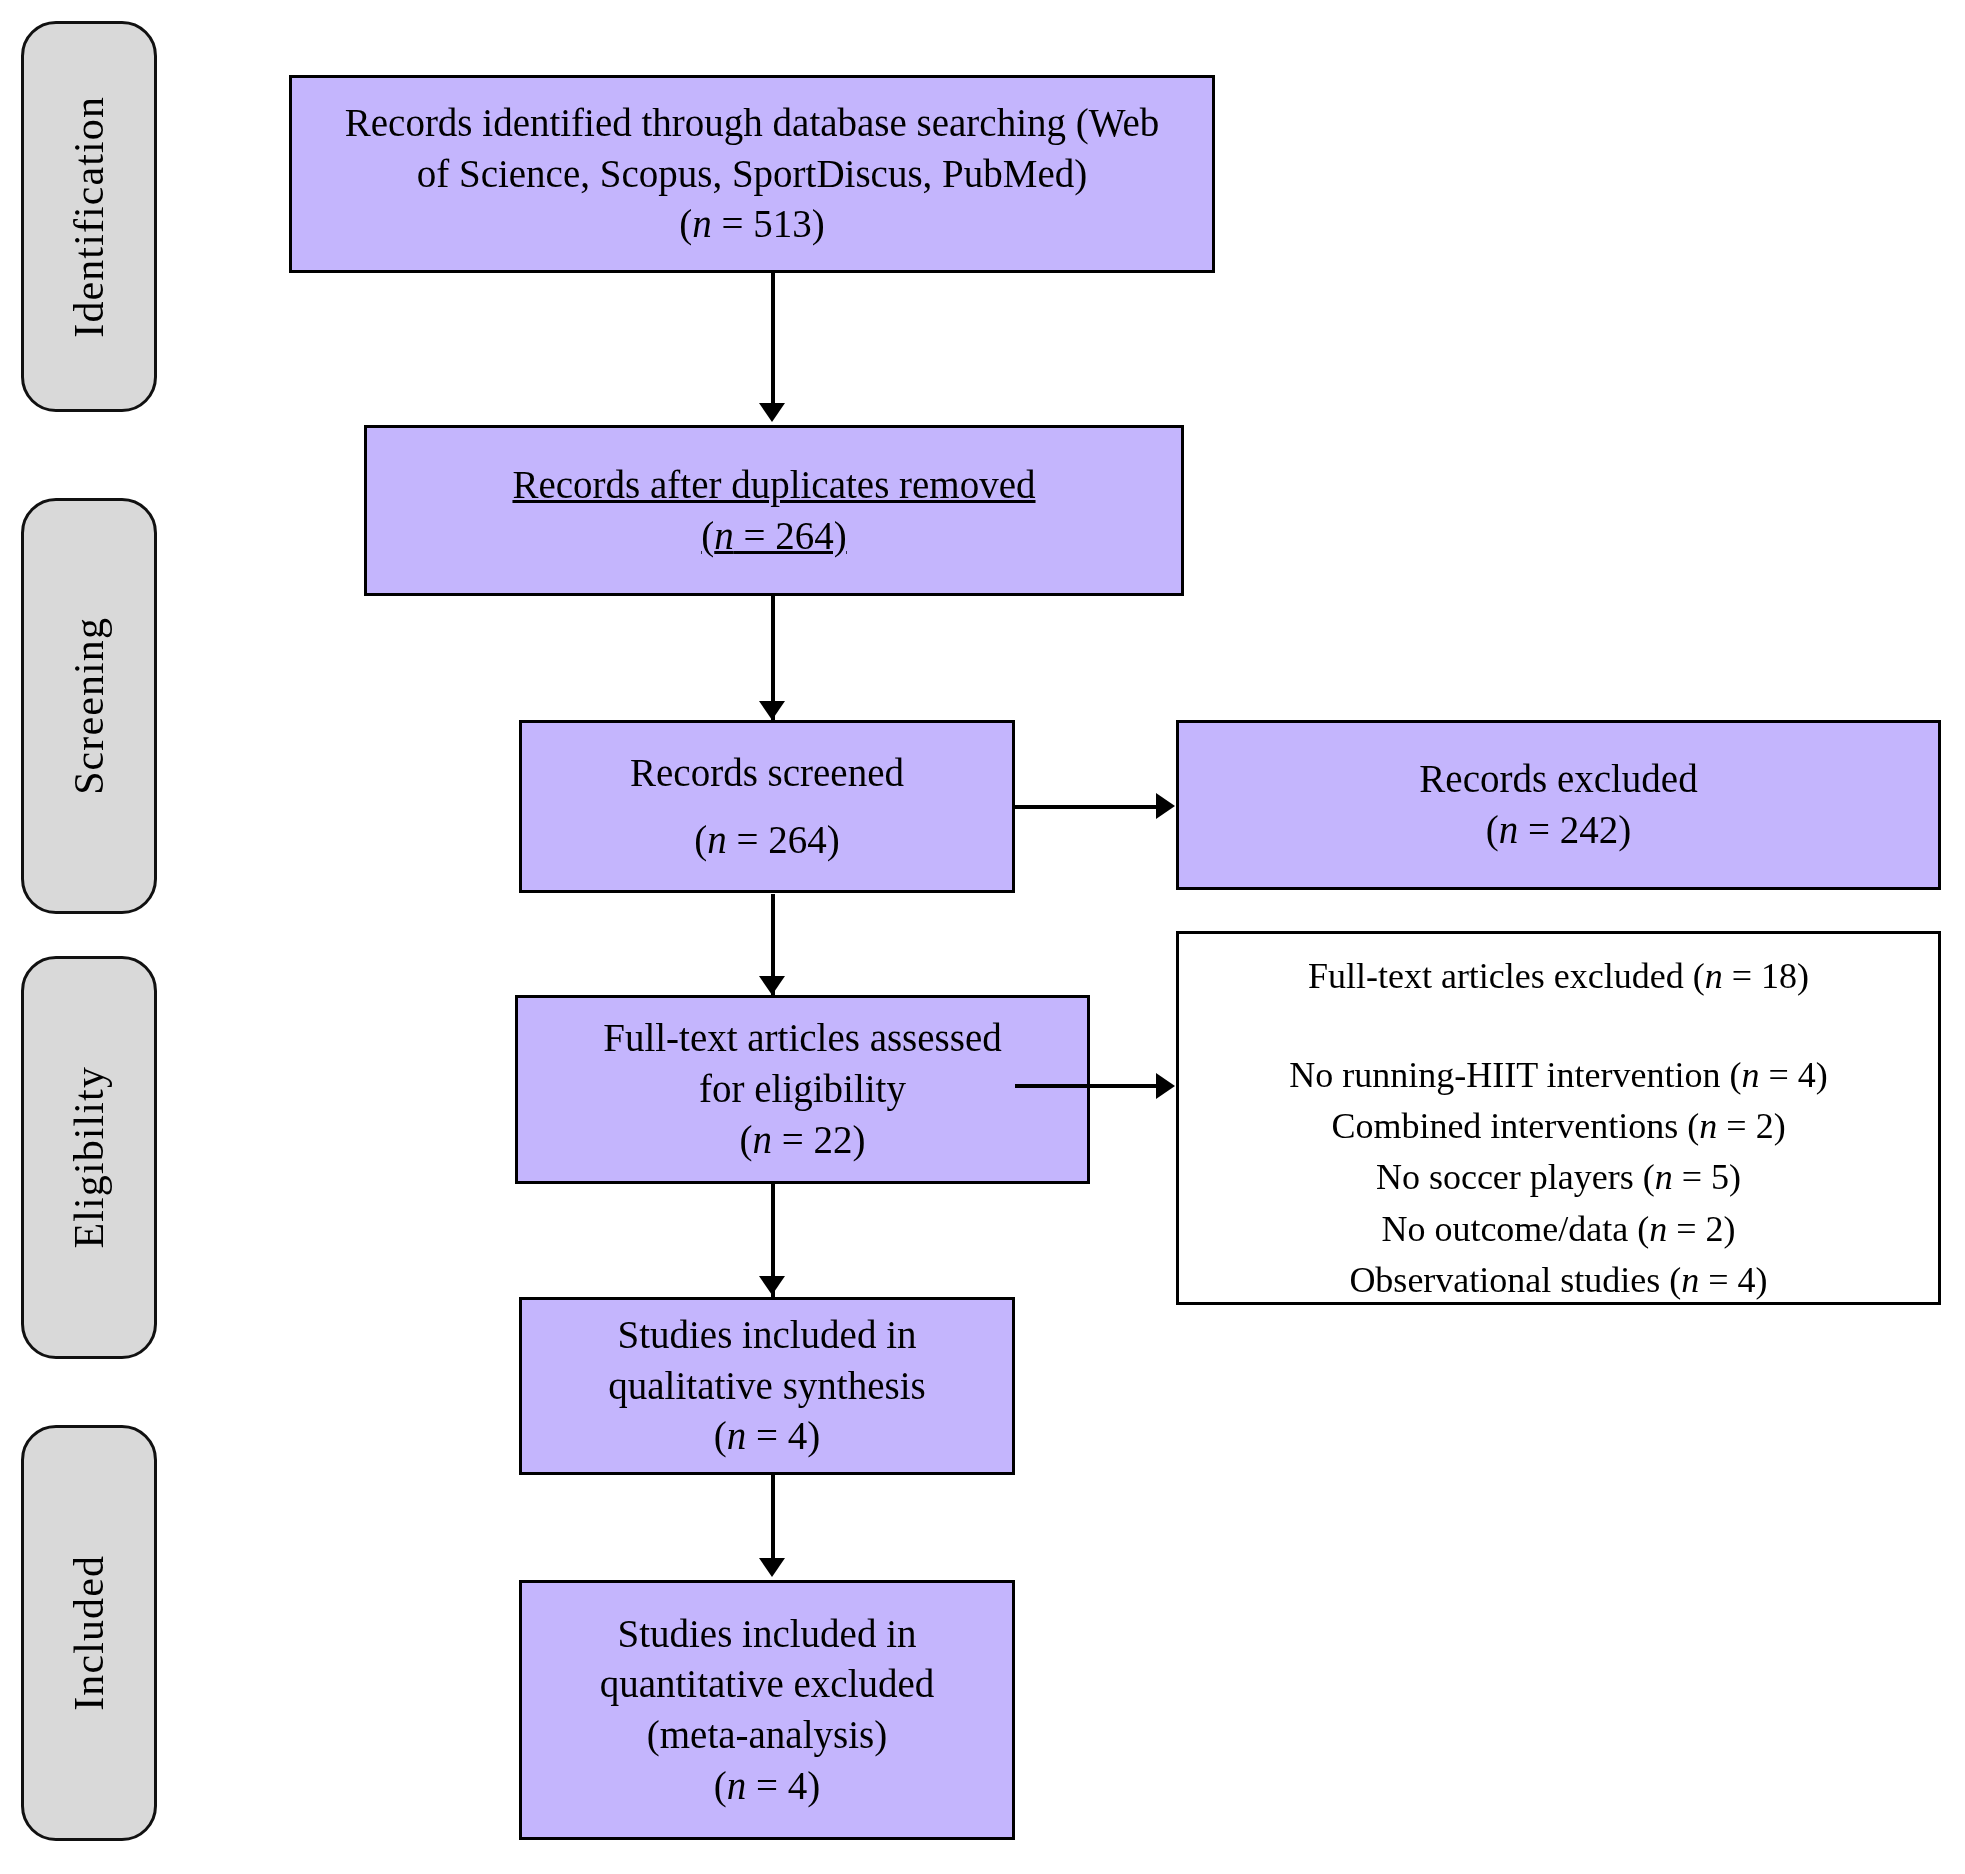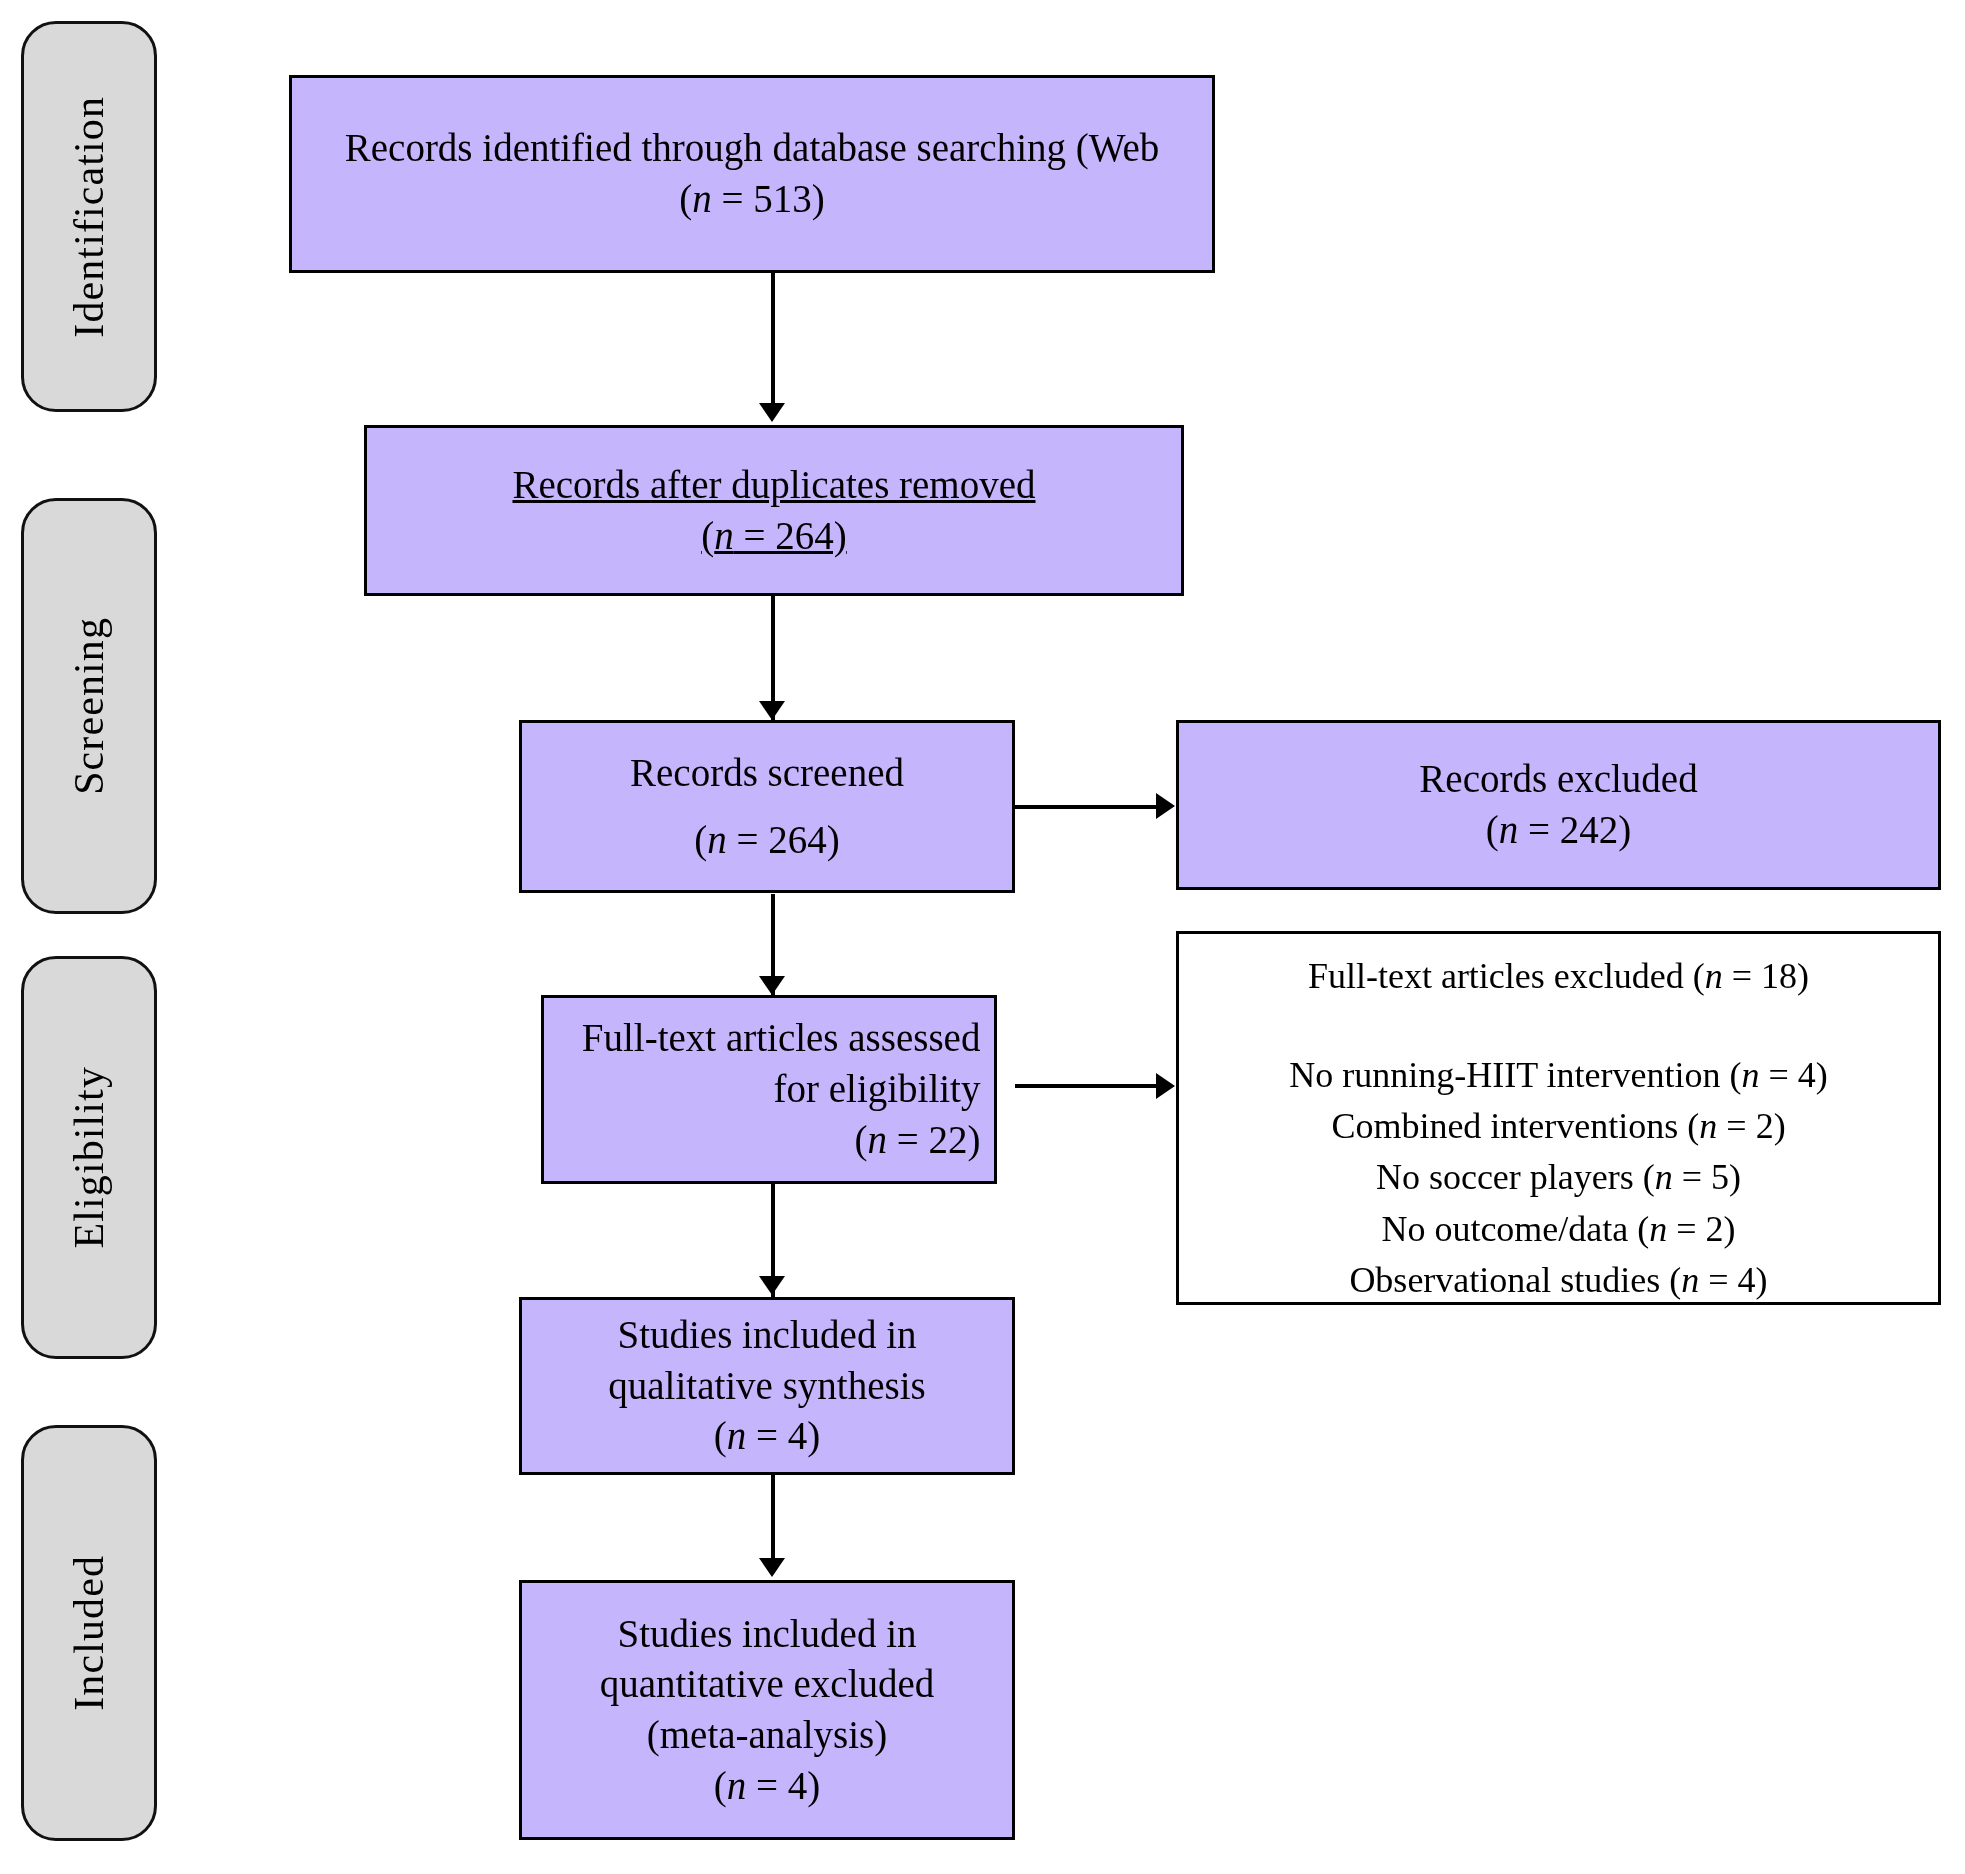--- a/index.html
+++ b/index.html
@@ -126,20 +126,21 @@
   <div class="phase-label" style="left:21px; top:956px; width:136px; height:403px;">
     <span class="phase-text">Eligibility</span>
   </div>
 
   <div class="phase-label" style="left:21px; top:1425px; width:136px; height:416px;">
     <span class="phase-text">Included</span>
   </div>
 
   <div class="flow-box" style="left:289px; top:75px; width:926px; height:198px;">
     <div class="line">Records identified through database searching (Web</div>
+    <div class="line">of Science, Scopus, SportDiscus, PubMed)</div>
     <div class="line"><span>(</span><em class="n">n</em><span> = 513)</span></div>
   </div>
 
   <div class="v-line" style="left:771px; top:273px; height:133px;"></div>
   <div class="arrow-down" style="left:759px; top:403px;"></div>
 
   <div class="flow-box" style="left:364px; top:425px; width:820px; height:171px;text-decoration:underline;">
     <div class="line">Records after duplicates removed</div>
     <div class="line"><span>(</span><em class="n">n</em><span> = 264)</span></div>
   </div>
@@ -156,21 +157,21 @@
   <div class="arrow-right" style="left:1156px; top:793px;"></div>
 
   <div class="flow-box" style="left:1176px; top:720px; width:765px; height:170px;">
     <div class="line">Records excluded</div>
     <div class="line"><span>(</span><em class="n">n</em><span> = 242)</span></div>
   </div>
 
   <div class="v-line" style="left:771px; top:894px; height:104px;"></div>
   <div class="arrow-down" style="left:759px; top:976px;"></div>
 
-  <div class="flow-box" style="left:541px; top:995px; width:456px; height:189px;align-items:flex-end;">
+  <div class="flow-box" style="left:515px; top:995px; width:575px; height:189px;">
     <div class="line">Full-text articles assessed</div>
     <div class="line">for eligibility</div>
     <div class="line"><span>(</span><em class="n">n</em><span> = 22)</span></div>
   </div>
 
   <div class="h-line" style="left:1015px; top:1084px; width:143px;"></div>
   <div class="arrow-right" style="left:1156px; top:1073px;"></div>
 
   <div class="reasons-box" style="left:1176px; top:931px; width:765px; height:374px;">
     <div class="reasons-title"><span>Full-text articles excluded (</span><em class="n">n</em><span> = 18)</span></div>

